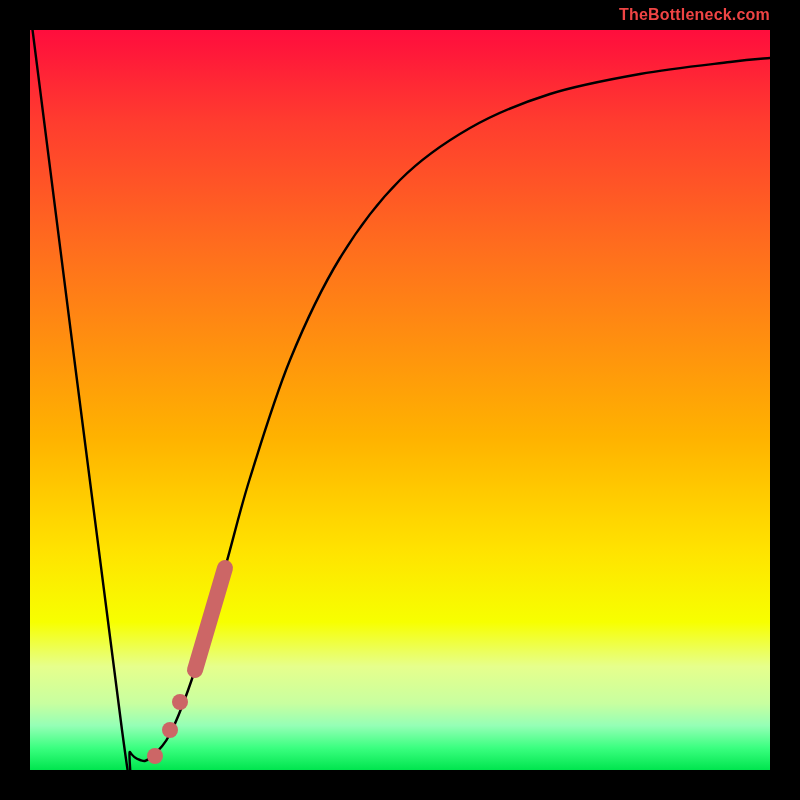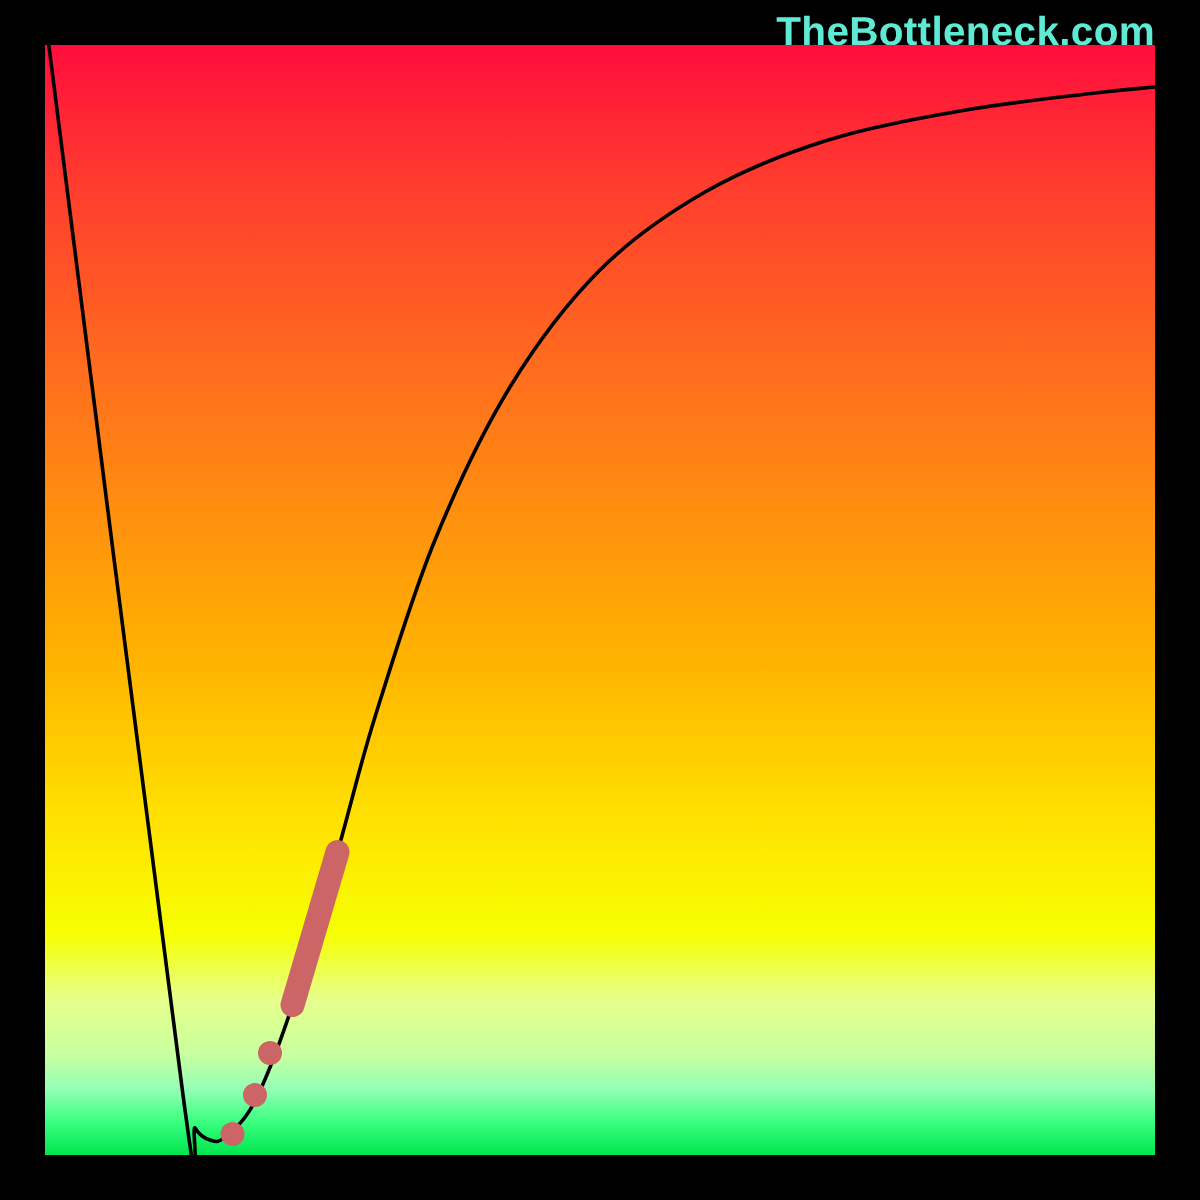--- a/index.html
+++ b/index.html
@@ -35,23 +35,23 @@
       #c8ffa0 91%,
       #95ffb6 94%,
       #3bff80 97%,
       #00e54e 100%
     );
   }
   .watermark {
     position: absolute;
     top: 6px;
     right: 30px;
-    color: #5eead4;
+    color: #ef4444;
     font-weight: 600;
-    font-size: 27px;
+    font-size: 16px;
     letter-spacing: 0.2px;
     user-select: none;
   }
   svg.curve {
     position: absolute;
     left: 0;
     top: 0;
     width: 740px;
     height: 740px;
   }

